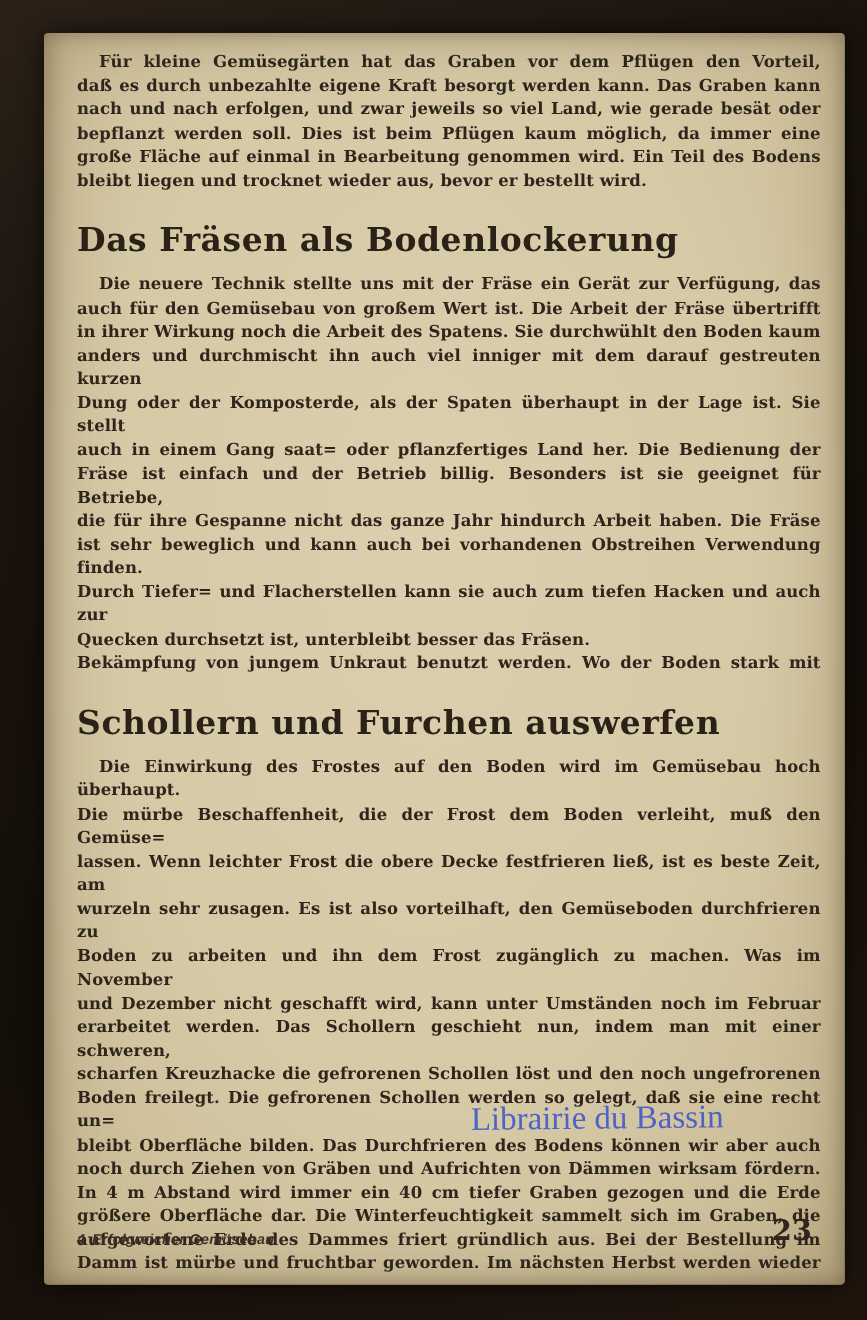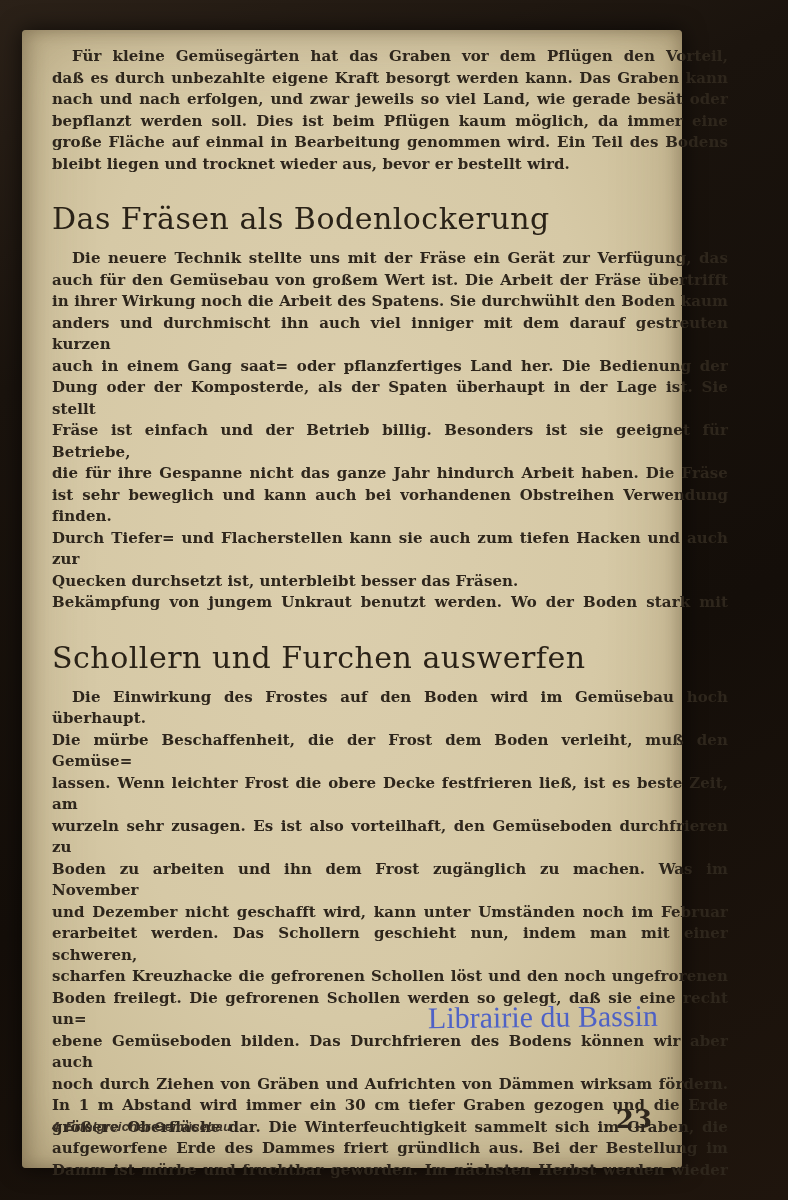--- a/index.html
+++ b/index.html
@@ -7,42 +7,42 @@
   body {
     width: 788px; height: 1200px;
     background: #0d0a07;
     font-family: "DejaVu Serif", serif;
   }
   .photo {
     position: relative; width: 788px; height: 1200px; overflow: hidden;
     background: linear-gradient(155deg, #2b2118 0%, #1a130d 25%, #140e09 60%, #1f150d 100%);
   }
   .page {
-    position: absolute; left: 22px; top: 30px; width: 660px; height: 1138px;
+    position: absolute; left: 40px; top: 30px; width: 728px; height: 1138px;
     border-radius: 4px;
     background: radial-gradient(ellipse at 48% 42%, #dccfae 0%, #d6c9a6 55%, #cbbd97 85%, #bfb089 100%);
     box-shadow:
       0 0 22px rgba(0,0,0,0.65),
       inset 0 0 70px rgba(101,79,46,0.30),
       inset 8px 0 18px rgba(60,45,25,0.25),
       inset -6px 0 14px rgba(60,45,25,0.18);
   }
   .content {
     position: absolute; left: 30px; top: 16px; width: 676px;
     color: #2e261c;
   }
   .para {
     font-size: 15px; line-height: 21.5px; font-weight: bold;
     letter-spacing: 0.1px;
   }
   .line { text-align: justify; text-align-last: justify; }
   .line.last { text-align-last: left; }
   .para .line:first-child { text-indent: 20px; }
   .heading {
-    font-size: 30px; font-weight: normal; letter-spacing: 0.5px;
+    font-size: 30px; font-weight: bold; letter-spacing: 0.5px;
     margin: 26px 0 12px 0; color: #2a2217;
   }
   .footer {
     position: absolute; left: 30px; right: 30px; bottom: 34px;
     display: flex; justify-content: space-between; align-items: flex-end;
   }
   .running-title {
     font-family: "Liberation Sans", sans-serif;
     font-style: italic; font-weight: bold; font-size: 13px; color: #3a3026;
     letter-spacing: 0.3px;
@@ -73,45 +73,45 @@
           <div class="line last">bleibt liegen und trocknet wieder aus, bevor er bestellt wird.</div>
         </div>
 
       <h2 class="heading">Das Fräsen als Bodenlockerung</h2>
 
       <div class="para">
           <div class="line">Die neuere Technik stellte uns mit der Fräse ein Gerät zur Verfügung, das</div>
           <div class="line">auch für den Gemüsebau von großem Wert ist. Die Arbeit der Fräse übertrifft</div>
           <div class="line">in ihrer Wirkung noch die Arbeit des Spatens. Sie durchwühlt den Boden kaum</div>
           <div class="line">anders und durchmischt ihn auch viel inniger mit dem darauf gestreuten kurzen</div>
+          <div class="line">Dung oder der Komposterde, als der Spaten überhaupt in der Lage ist. Sie stellt</div>
           <div class="line">auch in einem Gang saat= oder pflanzfertiges Land her. Die Bedienung der</div>
-          <div class="line">Dung oder der Komposterde, als der Spaten überhaupt in der Lage ist. Sie stellt</div>
           <div class="line">Fräse ist einfach und der Betrieb billig. Besonders ist sie geeignet für Betriebe,</div>
           <div class="line">die für ihre Gespanne nicht das ganze Jahr hindurch Arbeit haben. Die Fräse</div>
           <div class="line">ist sehr beweglich und kann auch bei vorhandenen Obstreihen Verwendung finden.</div>
           <div class="line">Durch Tiefer= und Flacherstellen kann sie auch zum tiefen Hacken und auch zur</div>
           <div class="line last">Quecken durchsetzt ist, unterbleibt besser das Fräsen.</div>
           <div class="line">Bekämpfung von jungem Unkraut benutzt werden. Wo der Boden stark mit</div>
         </div>
 
       <h2 class="heading">Schollern und Furchen auswerfen</h2>
 
       <div class="para">
           <div class="line">Die Einwirkung des Frostes auf den Boden wird im Gemüsebau hoch überhaupt.</div>
           <div class="line">Die mürbe Beschaffenheit, die der Frost dem Boden verleiht, muß den Gemüse=</div>
           <div class="line">lassen. Wenn leichter Frost die obere Decke festfrieren ließ, ist es beste Zeit, am</div>
           <div class="line">wurzeln sehr zusagen. Es ist also vorteilhaft, den Gemüseboden durchfrieren zu</div>
           <div class="line">Boden zu arbeiten und ihn dem Frost zugänglich zu machen. Was im November</div>
           <div class="line">und Dezember nicht geschafft wird, kann unter Umständen noch im Februar</div>
           <div class="line">erarbeitet werden. Das Schollern geschieht nun, indem man mit einer schweren,</div>
           <div class="line">scharfen Kreuzhacke die gefrorenen Schollen löst und den noch ungefrorenen</div>
           <div class="line">Boden freilegt. Die gefrorenen Schollen werden so gelegt, daß sie eine recht un=</div>
-          <div class="line">ebene Gemüseboden bilden. Das Durchfrieren des Bodens können wir aber auch</div>
+          <div class="line">bleibt Oberfläche bilden. Das Durchfrieren des Bodens können wir aber auch</div>
           <div class="line">noch durch Ziehen von Gräben und Aufrichten von Dämmen wirksam fördern.</div>
-          <div class="line">In 1 m Abstand wird immer ein 30 cm tiefer Graben gezogen und die Erde</div>
+          <div class="line">In 4 m Abstand wird immer ein 40 cm tiefer Graben gezogen und die Erde</div>
           <div class="line">größere Oberfläche dar. Die Winterfeuchtigkeit sammelt sich im Graben, die</div>
           <div class="line">aufgeworfene Erde des Dammes friert gründlich aus. Bei der Bestellung im</div>
           <div class="line">Damm ist mürbe und fruchtbar geworden. Im nächsten Herbst werden wieder</div>
         </div>
 
     </div>
 
     <div class="footer">
       <div class="running-title">
         <span class="sig">4</span><span>Erfolgreicher Gemüsebau</span>

